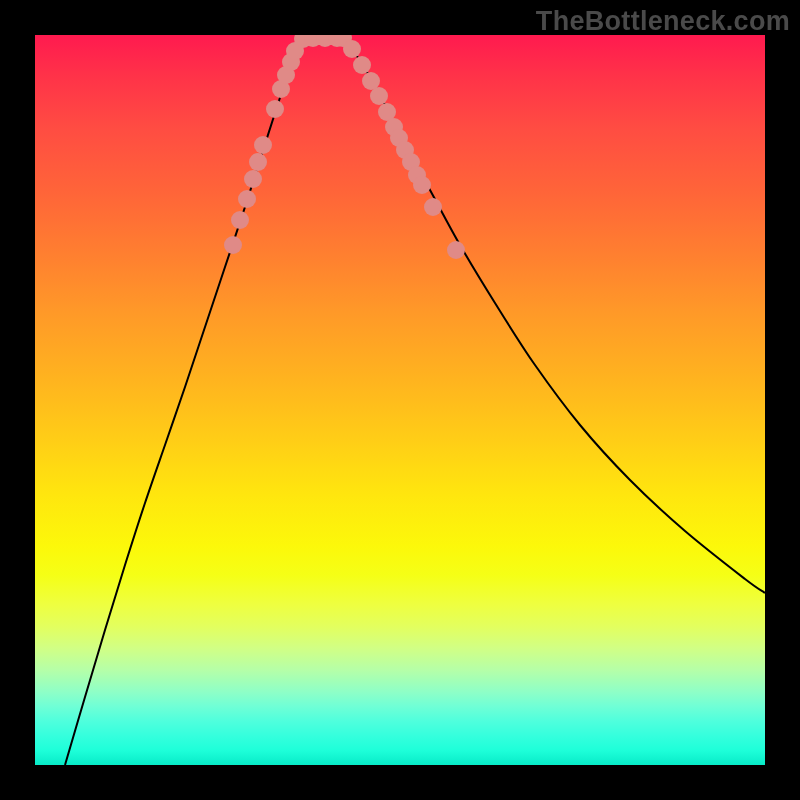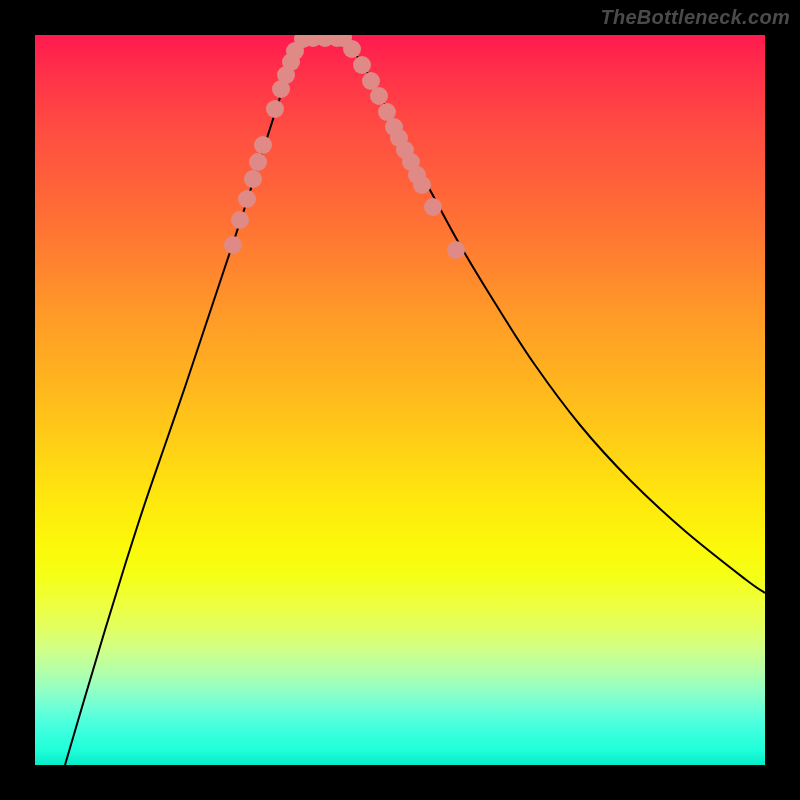--- a/index.html
+++ b/index.html
@@ -9,25 +9,24 @@
     background: #000;
     position: relative;
     font-family: Arial, sans-serif;
     overflow: hidden;
   }
   .watermark {
     position: absolute;
     top: 6px;
     right: 10px;
     color: #4a4a4a;
-    font-size: 20px;
+    font-size: 27px;
     font-weight: bold;
     letter-spacing: 0.3px;
     z-index: 10;
-    font-style: italic;
   }
   .plot-area {
     position: absolute;
     top: 35px;
     left: 35px;
     width: 730px;
     height: 730px;
     overflow: hidden;
   }
   .gradient-bg {

